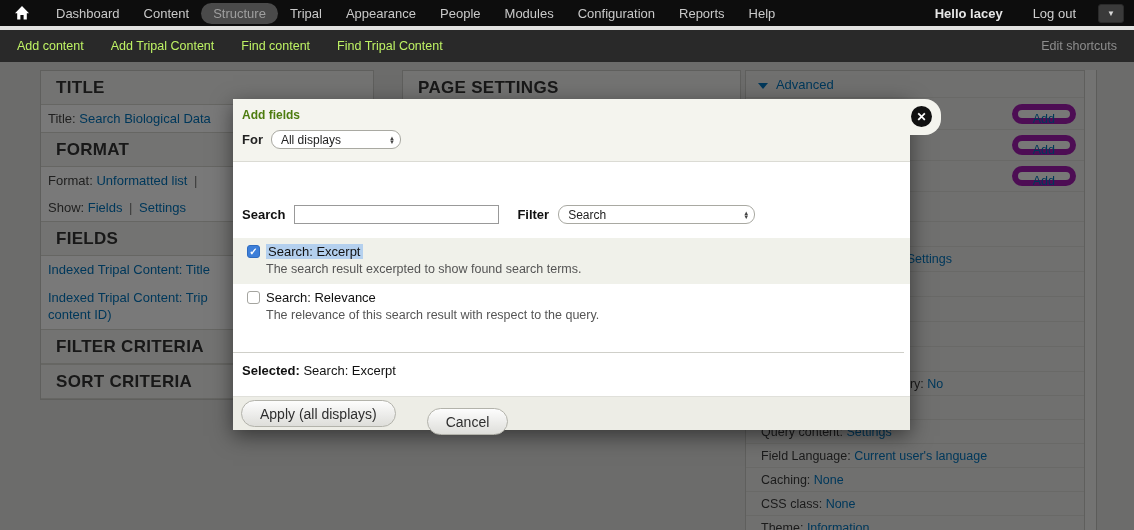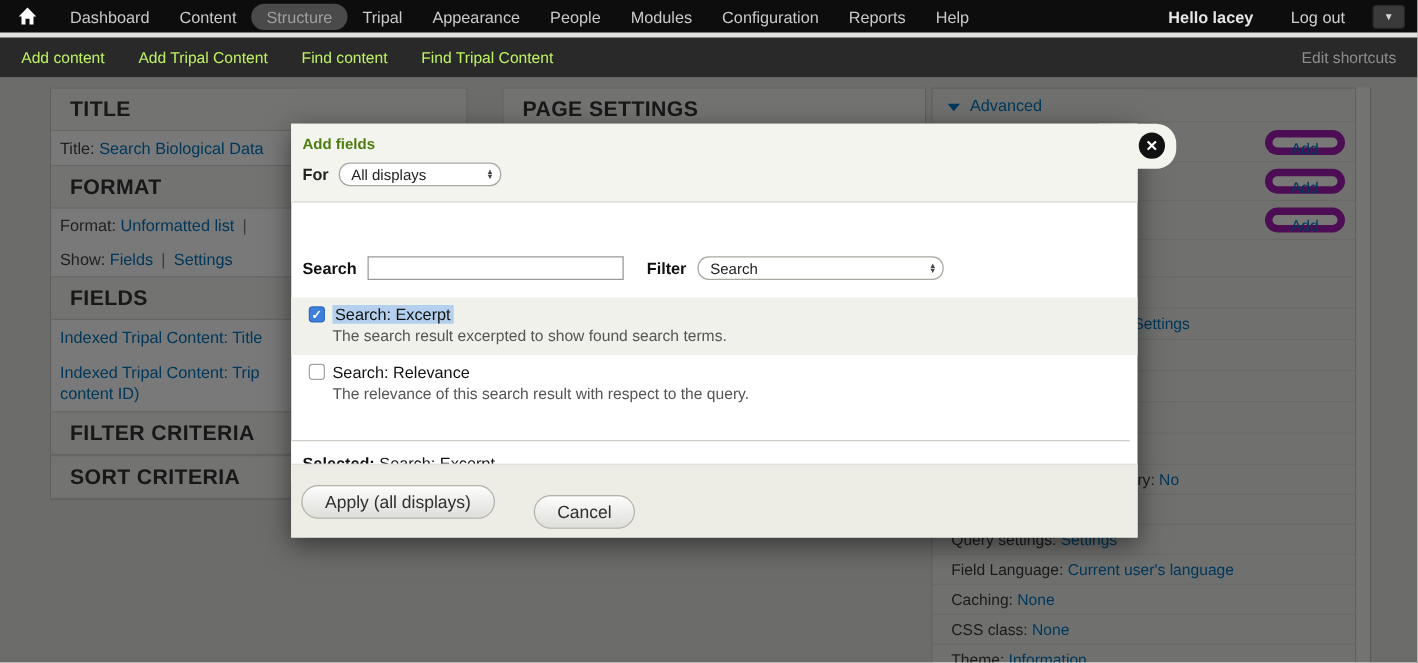--- a/index.html
+++ b/index.html
@@ -90,21 +90,21 @@
   .opt-line { display:flex; align-items:center; font-size:13px; color:#111; }
   .cbx { width:13px; height:13px; border-radius:3px; margin-right:6px; flex:0 0 13px; }
   .cbx.on { background:#3d7fd9; color:#fff; font-size:10px; font-weight:bold; display:flex;
             align-items:center; justify-content:center; border:1px solid #2f6cc0; }
   .cbx.off { background:#fff; border:1px solid #a5a5a0; }
   .opt-label.hl { background:#b4d0ee; padding:0 2px; }
   .opt-desc { font-size:12.5px; color:#555; margin:3px 0 0 19px; }
   .selected-row { position:absolute; left:0; right:6px; top:253px; border-top:1px solid #cfcfc9;
                   background:#fff; padding:10px 0 9px 9px; font-size:13px; color:#111; }
   .selected-row b { font-weight:bold; }
-  .dlg-footer { position:absolute; left:0; right:0; bottom:0; height:59px; background:#ededE6;
+  .dlg-footer { position:absolute; left:0; right:0; bottom:0; height:34px; background:#ededE6;
                 border-top:1px solid #e0e0da; display:flex; align-items:center; padding-left:8px; }
   .pill-btn { height:27px; border:1px solid #b3b3ab; border-radius:15px; padding:0 18px;
               background:linear-gradient(#fdfdfd,#dededa); color:#2e2e2e; font-size:14px;
               font-family:"Liberation Sans", sans-serif; cursor:pointer; }
   .pill-btn + .pill-btn { margin-left:31px;margin-top:16px; }
 </style>
 </head>
 <body>
 
 <div class="screen">
@@ -205,21 +205,21 @@
       <div class="rrow h25"></div>
       <div class="rrow h25"></div>
       <div class="rrow h25"></div>
       <div class="rrow h25"></div>
       <div class="rrow frag-pad3">
         <span>nary:</span>
         <span class="vlink">No</span>
       </div>
       <div class="rrow"></div>
       <div class="rrow">
-        <span>Query settings:</span>
+        <span>Query content:</span>
         <span class="vlink">Settings</span>
       </div>
       <div class="rrow">
         <span>Field Language:</span>
         <span class="vlink">Current user's language</span>
       </div>
       <div class="rrow">
         <span>Caching:</span>
         <span class="vlink">None</span>
       </div>

